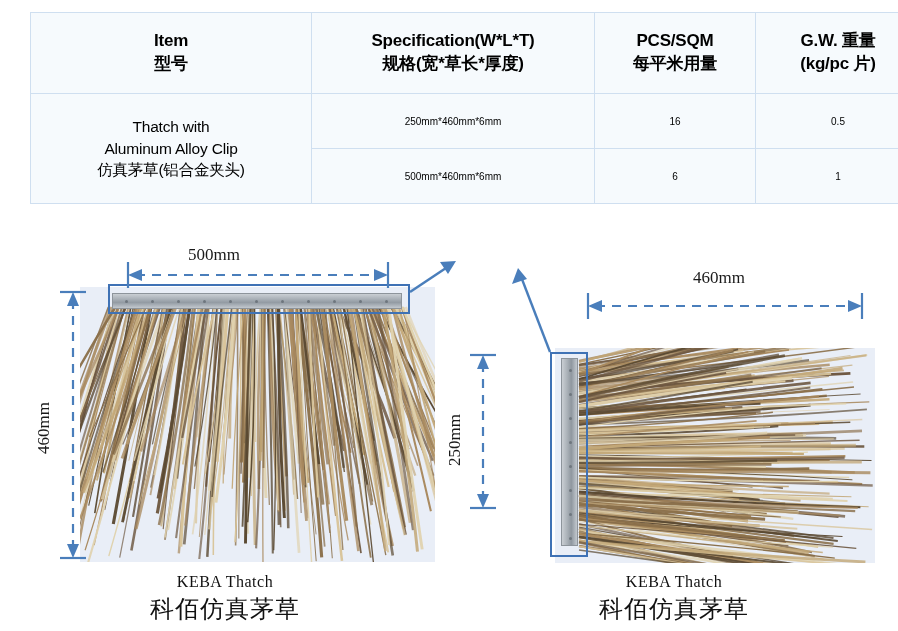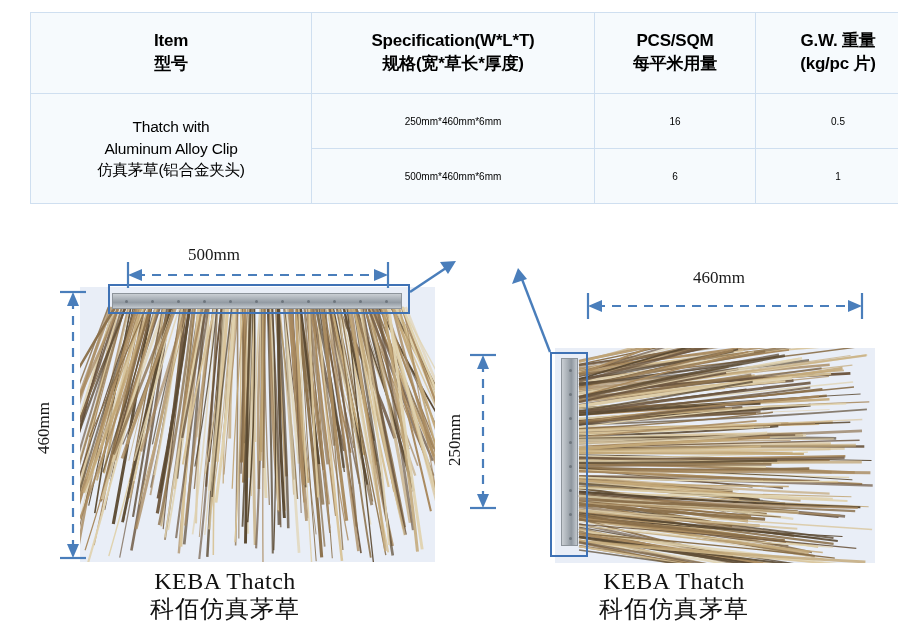--- a/index.html
+++ b/index.html
@@ -157,21 +157,21 @@
 
   
   .caption {
     position: absolute;
     width: 100%;
     text-align: center;
     font-family: "Liberation Serif", serif;
     color: #111111;
   }
   .caption .line1 {
-    font-size: 24px;
+    font-size: 16px;
     line-height: 27px;
     letter-spacing: 0.5px;
   }
   .caption .line2 {
     font-size: 24px;
     line-height: 28px;
     letter-spacing: 1px;
   }
   .caption-left  { left: 0; top: 368px; }
   .caption-right { left: 0; top: 368px; }

